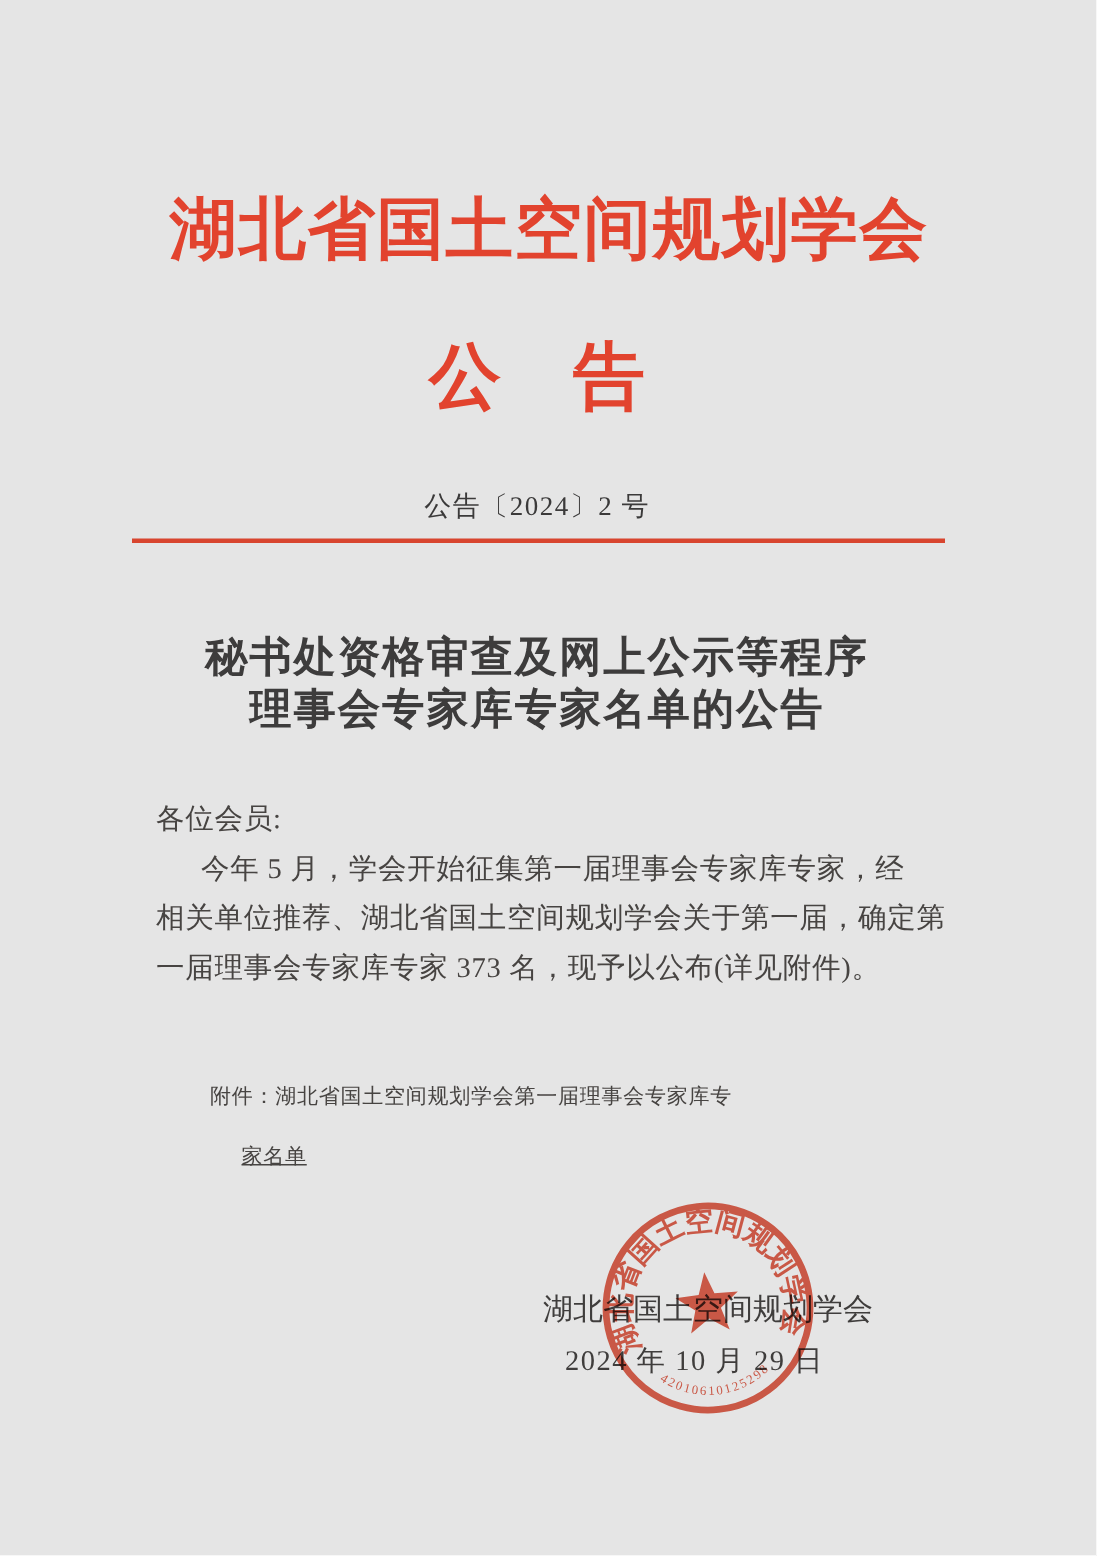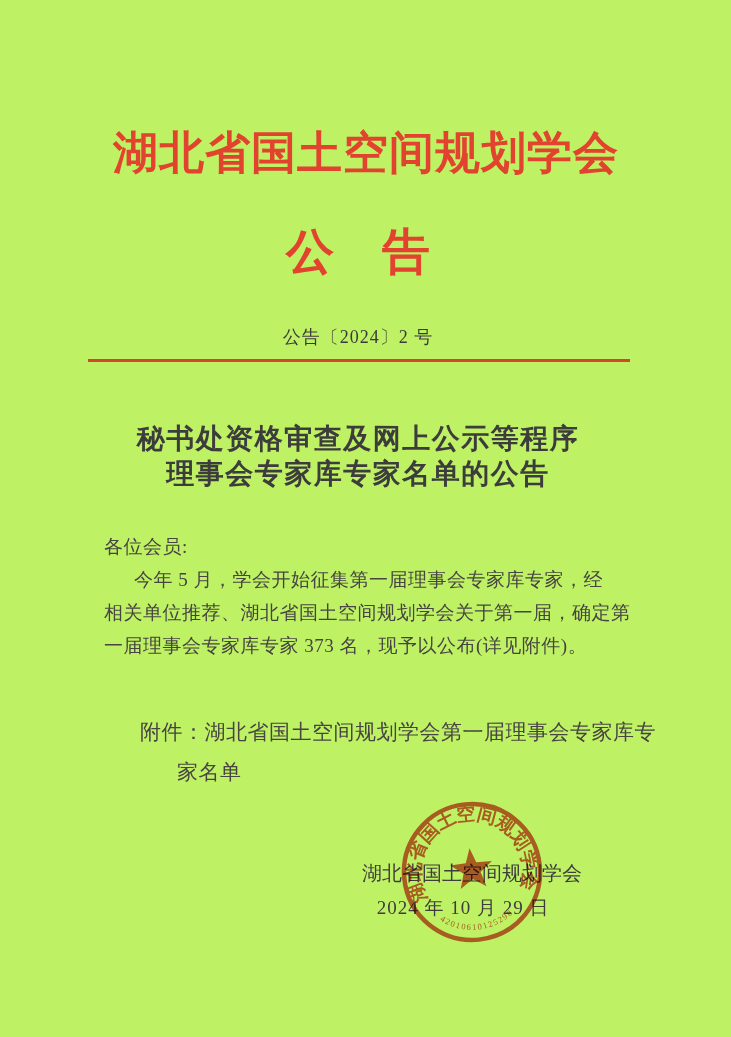--- a/index.html
+++ b/index.html
@@ -3,21 +3,21 @@
 <meta charset="utf-8">
 <style>
   * { margin: 0; padding: 0; box-sizing: border-box; }
   html, body { width: 731px; height: 1037px; background: #ffffff; }
   body { font-family: "Liberation Serif", "DejaVu Serif", serif; overflow: hidden; }
 
   .page {
     position: relative;
     width: 731px;
     height: 1037px;
-    background: #bef264;
+    background: #e5e5e5;
   }
 
   
   .org-title {
     position: absolute;
     top: 126px; left: 8px; width: 716px;
     text-align: center;
     font-size: 45px;
     font-weight: bold;
     line-height: 54px;
@@ -72,27 +72,27 @@
     font-size: 19px;
     color: #474442;
     letter-spacing: 0.5px;
   }
   .body-line { line-height: 33px; white-space: nowrap; }
   .body-line.indented { text-indent: 30px; }
 
   .attachment-block {
     position: absolute;
     top: 712px; left: 104px; width: 500px;
-    font-size: 21px;
+    font-size: 14px;
     color: #474442;
     letter-spacing: 0.5px;
   }
   .attach-line { line-height: 40px; white-space: nowrap; }
   .attach-line.first { text-indent: 36px; }
-  .attach-line.cont { margin-left: 73px; }
+  .attach-line.cont { margin-left: 57px; text-decoration: underline; }
 
   
   .sig-org {
     position: absolute;
     top: 858px; left: 362px; width: 220px;
     text-align: center;
     font-size: 20px;
     line-height: 30px;
     color: #3f3d3c;
     white-space: nowrap;

